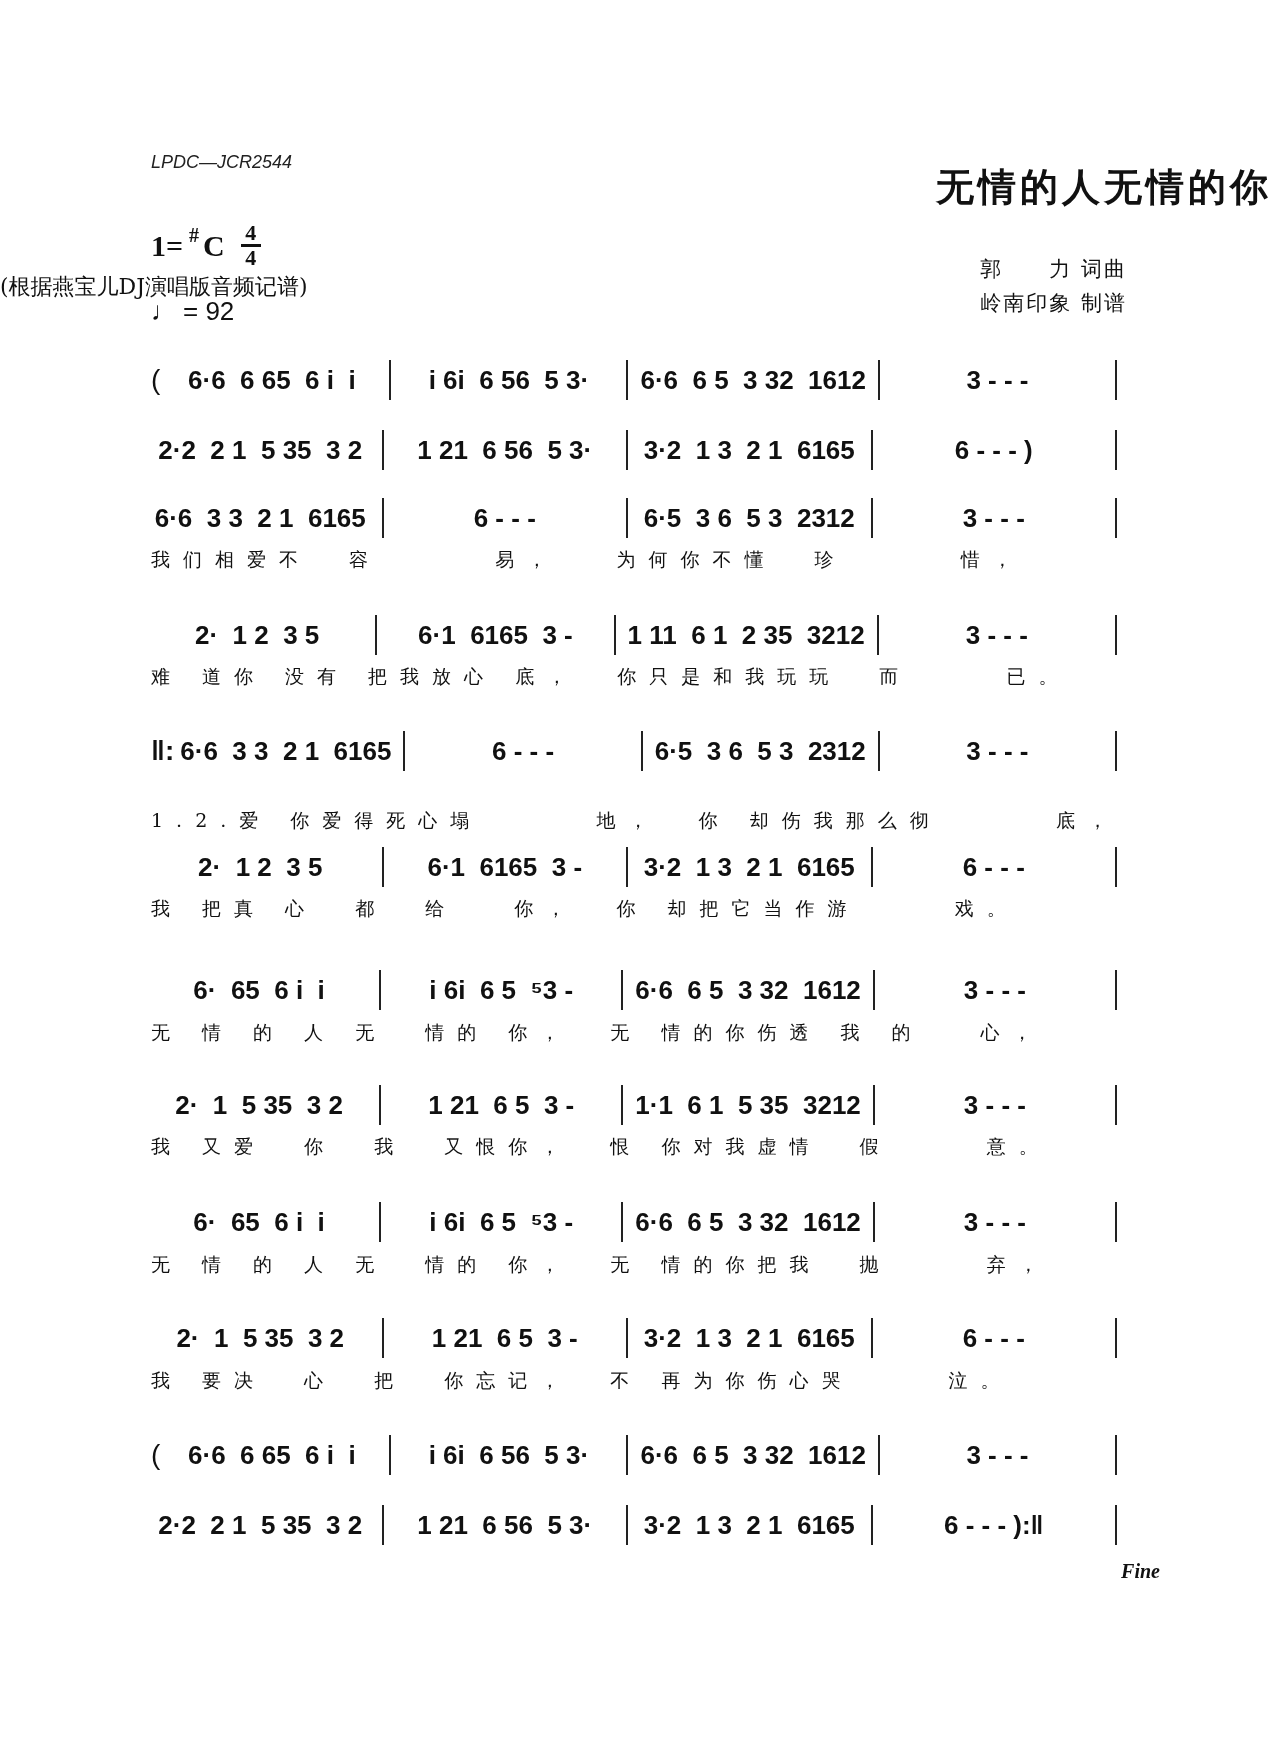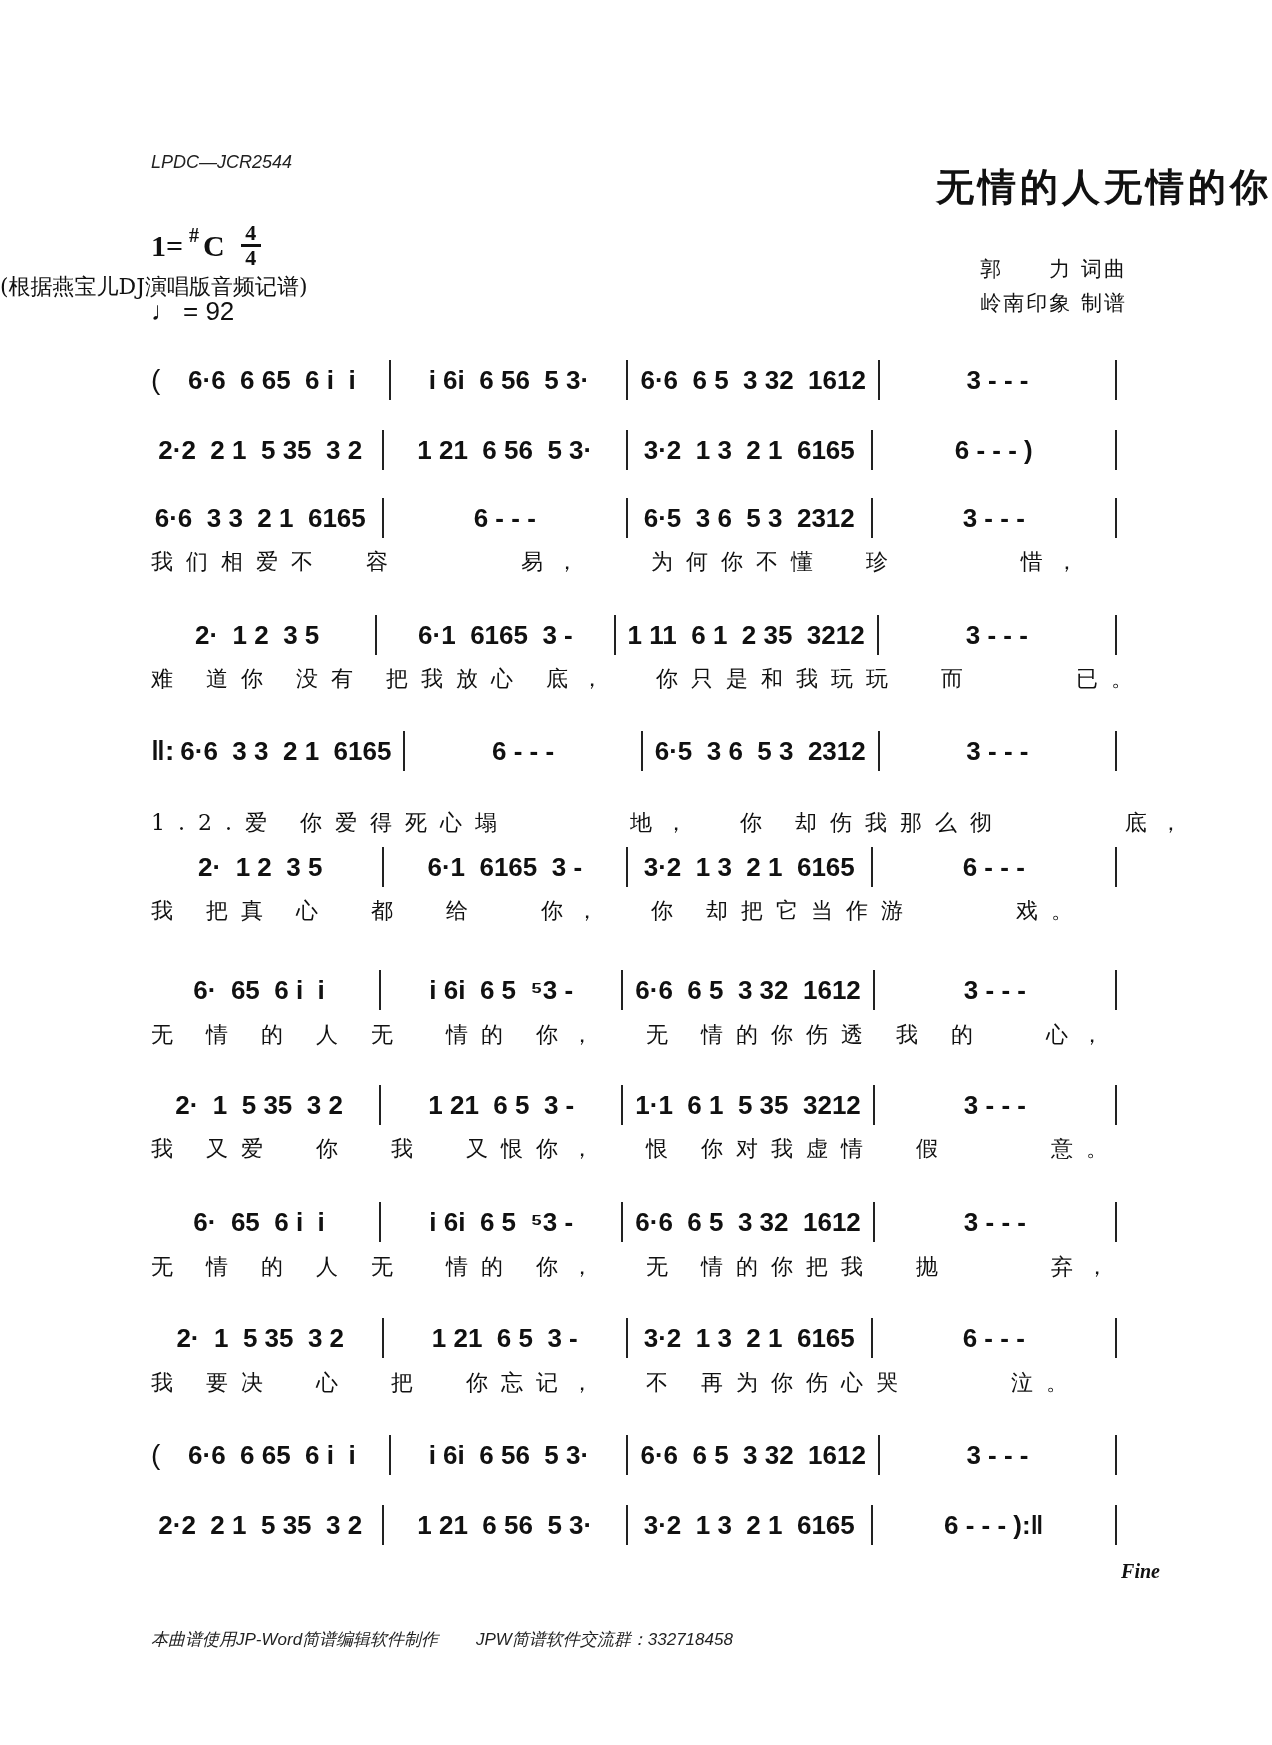--- a/index.html
+++ b/index.html
@@ -12,21 +12,21 @@
   .frac .bar { width:20px; height:3px; background:#111; }
   .tempo { position:absolute; left:151px; top:296px; font-family:"Liberation Sans", sans-serif; font-size:26px; display:flex; align-items:center; gap:6px; }
   .note-glyph { font-size:26px; }
   .subtitle { position:absolute; left:0; right:0; top:272px; text-align:left; font-family:"DejaVu Serif", serif; font-size:22px; }
   .credits { position:absolute; right:145px; top:252px; text-align:right; font-family:"DejaVu Serif", serif; font-size:21px; line-height:34px; letter-spacing:2px; }
 
   .row { position:absolute; left:151px; width:978px; height:50px; font-family:"Liberation Sans", sans-serif; font-weight:bold; font-size:26px; display:flex; align-items:center; }
   .row .bar-line { width:2px; height:40px; background:#222; margin:0 12px; }
   .row .measure { flex:1; display:flex; justify-content:space-around; align-items:center; white-space:pre; }
   .row .paren { font-weight:normal; font-size:28px; margin-right:6px; }
-  .lyric { position:absolute; left:151px; width:978px; font-family:"DejaVu Serif", serif; font-size:22px; letter-spacing:13px; white-space:pre; }
+  .lyric { position:absolute; left:151px; width:978px; font-family:"DejaVu Serif", serif; font-size:19px; letter-spacing:13px; white-space:pre; }
   .repeat-start { font-size:28px; margin-right:6px; }
   .fine { position:absolute; right:112px; top:1560px; font-family:"Liberation Serif", serif; font-weight:bold; font-style:italic; font-size:20px; }
   .footer { position:absolute; left:151px; top:1580px; font-family:"Liberation Sans", sans-serif; font-style:italic; font-size:17px; line-height:24px; color:#222; white-space:pre; }
 </style>
 </head>
 <body>
 
 <div class="code">LPDC—JCR2544</div>
 <div class="title">无情的人无情的你</div>
 
@@ -182,14 +182,13 @@
       <div class="measure">3·2  1 3  2 1  6165</div>
       <div class="bar-line"></div>
       <div class="measure">6 - - - ):‖</div>
       <div class="bar-line"></div>
     </div>
   </div>
 
 <div class="fine">Fine</div>
 
 <div class="footer">
-  <div>本曲谱使用JP-Word简谱编辑软件制作        JPW简谱软件交流群：332718458</div>
 </div>
 
 </body></html>

